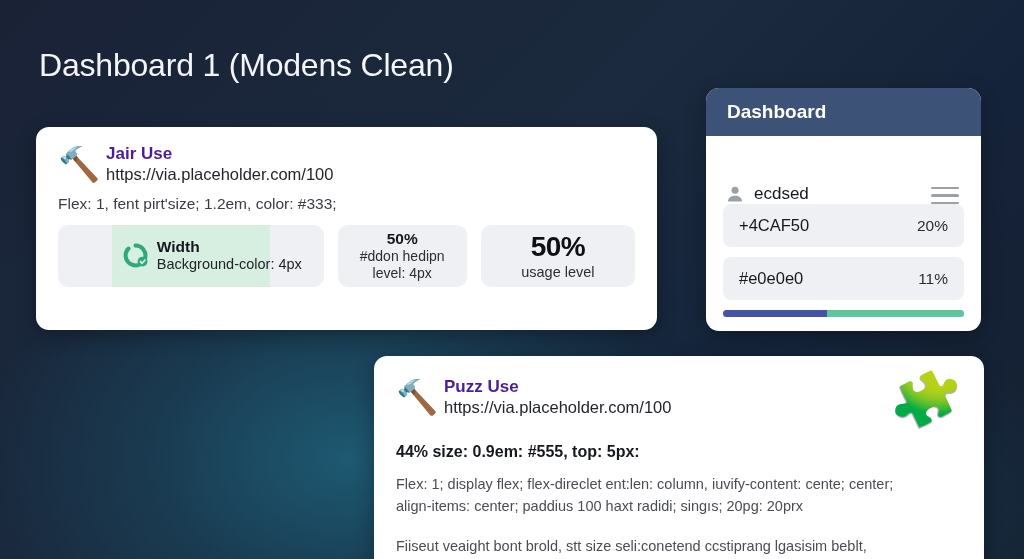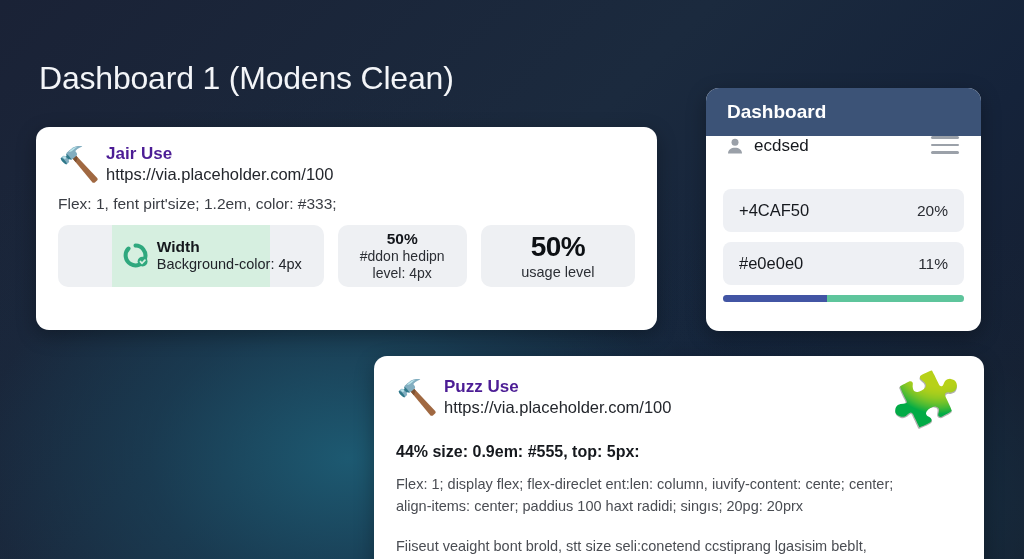--- a/index.html
+++ b/index.html
@@ -23,21 +23,21 @@
     background:
       radial-gradient(ellipse 520px 380px at 34% 82%, rgba(29,92,116,0.95) 0%, rgba(25,72,96,0.55) 38%, rgba(20,44,66,0.12) 70%, rgba(20,40,60,0) 100%),
       radial-gradient(ellipse 420px 300px at 84% 92%, rgba(22,66,88,0.55) 0%, rgba(20,45,65,0.15) 60%, rgba(18,34,52,0) 100%),
       linear-gradient(135deg, #1a2236 0%, #1b2a3e 45%, #15233a 70%, #161d2c 100%);
   }
 
   
   .page-title {
     position: absolute;
     left: 39px;
-    top: 60px;
+    top: 47px;
     color: #f3f5f8;
     font-size: 32px;
     font-weight: 400;
     letter-spacing: -0.2px;
     white-space: nowrap;
   }
 
   
   .card {
     position: absolute;
@@ -155,23 +155,23 @@
   .sb-header {
     background: #3c5377;
     height: 48px;
     display: flex;
     align-items: center;
     padding-left: 21px;
     box-sizing: border-box;
   }
   .sb-title { color: #ffffff; font-size: 19px; font-weight: bold; }
   .sb-userrow {
-    height: 53px;
-    display: flex;
-    align-items: flex-start;
+    height: 68px;
+    display: flex;
+    align-items: flex-end;
     padding: 0 22px 0 19px;
     box-sizing: border-box;
   }
   .avatar-icon { width: 20px; height: 20px; margin-right: 9px; flex: none; }
   .sb-username { font-size: 17px; color: #15181d; flex: 1; }
   .hamburger { width: 28px; display: flex; flex-direction: column; gap: 5px; flex: none; }
   .hamburger span { display: block; height: 2.5px; background: #9ba1a9; border-radius: 2px; }
 
   .sb-row {
     margin: 0 17px 10px 17px;

